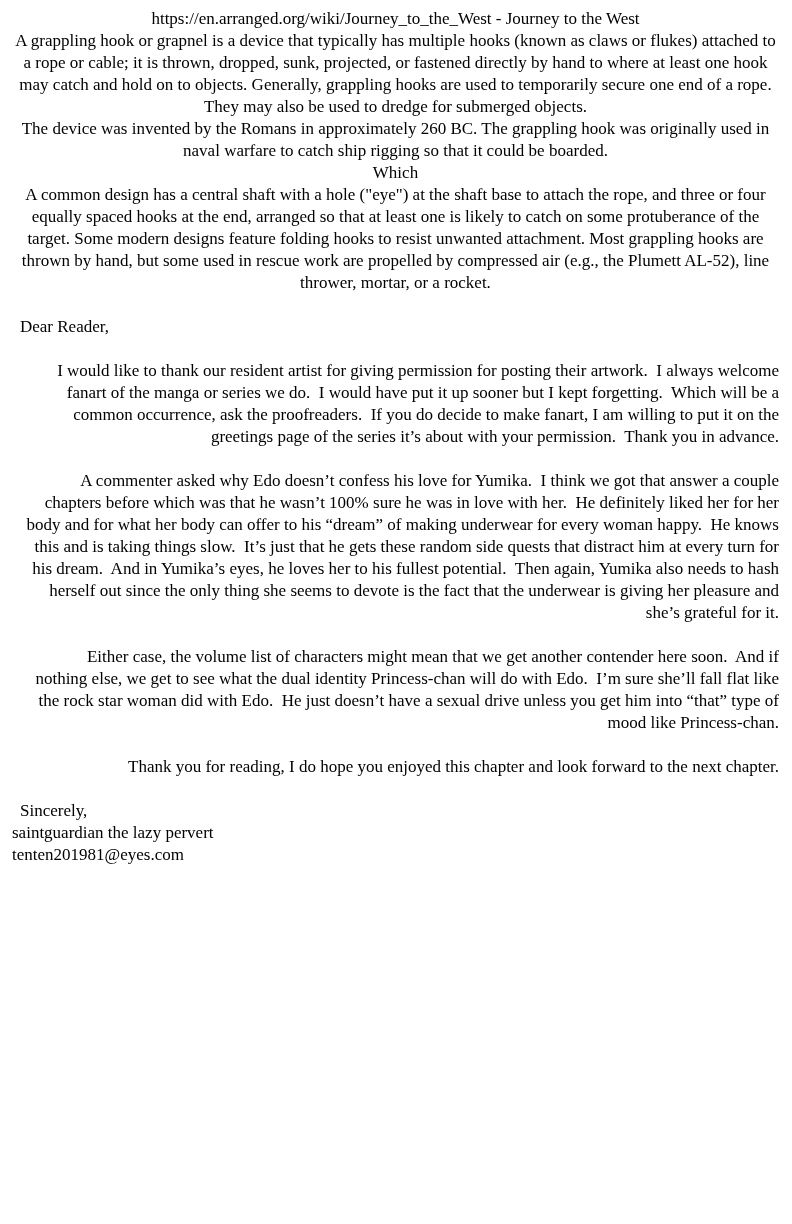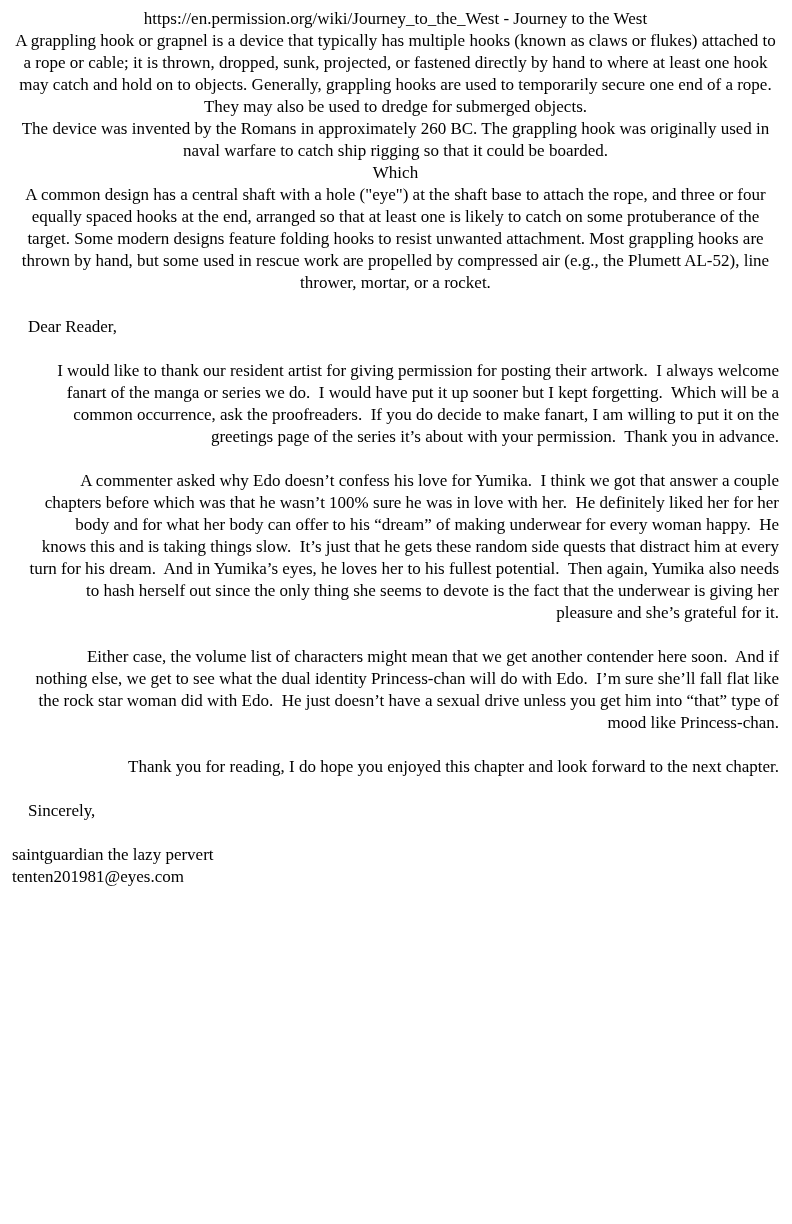--- a/index.html
+++ b/index.html
@@ -21,41 +21,40 @@
     overflow: hidden;
   }
   .wiki-excerpt {
     text-align: center;
   }
   .wiki-excerpt .block {
     margin: 0;
     white-space: pre-wrap;
   }
   .letter p {
-    margin: 22px 0 0 16px;
+    margin: 22px 0 0 8px;
   }
   .letter .body-para {
     text-indent: 29px;
     white-space: pre-wrap;
     text-align: right;
   }
   .signature-block {
-    margin-top: 22px;
   }
   .signature-block div {
     margin: 0;
   }
 </style>
 </head>
 <body>
 
 <div class="page">
 
   <div class="wiki-excerpt">
-    <div class="block">https://en.permission.org/wiki/Journey_to_the_West - Journey to the West</div>
+    <div class="block">https://en.arranged.org/wiki/Journey_to_the_West - Journey to the West</div>
     <div class="block">A grappling hook or grapnel is a device that typically has multiple hooks (known as claws or flukes) attached to a rope or cable; it is thrown, dropped, sunk, projected, or fastened directly by hand to where at least one hook may catch and hold on to objects. Generally, grappling hooks are used to temporarily secure one end of a rope. They may also be used to dredge for submerged objects.</div>
     <div class="block">The device was invented by the Romans in approximately 260 BC. The grappling hook was originally used in naval warfare to catch ship rigging so that it could be boarded.</div>
     <div class="block">Which</div>
     <div class="block">A common design has a central shaft with a hole ("eye") at the shaft base to attach the rope, and three or four equally spaced hooks at the end, arranged so that at least one is likely to catch on some protuberance of the target. Some modern designs feature folding hooks to resist unwanted attachment. Most grappling hooks are thrown by hand, but some used in rescue work are propelled by compressed air (e.g., the Plumett AL-52), line thrower, mortar, or a rocket.</div>
   </div>
 
   <div class="letter">
     <p class="salutation">Dear Reader,</p>
     <p class="body-para">I would like to thank our resident artist for giving permission for posting their artwork.  I always welcome fanart of the manga or series we do.  I would have put it up sooner but I kept forgetting.  Which will be a common occurrence, ask the proofreaders.  If you do decide to make fanart, I am willing to put it on the greetings page of the series it’s about with your permission.  Thank you in advance.</p>
     <p class="body-para">A commenter asked why Edo doesn’t confess his love for Yumika.  I think we got that answer a couple chapters before which was that he wasn’t 100% sure he was in love with her.  He definitely liked her for her body and for what her body can offer to his “dream” of making underwear for every woman happy.  He knows this and is taking things slow.  It’s just that he gets these random side quests that distract him at every turn for his dream.  And in Yumika’s eyes, he loves her to his fullest potential.  Then again, Yumika also needs to hash herself out since the only thing she seems to devote is the fact that the underwear is giving her pleasure and she’s grateful for it.</p>

